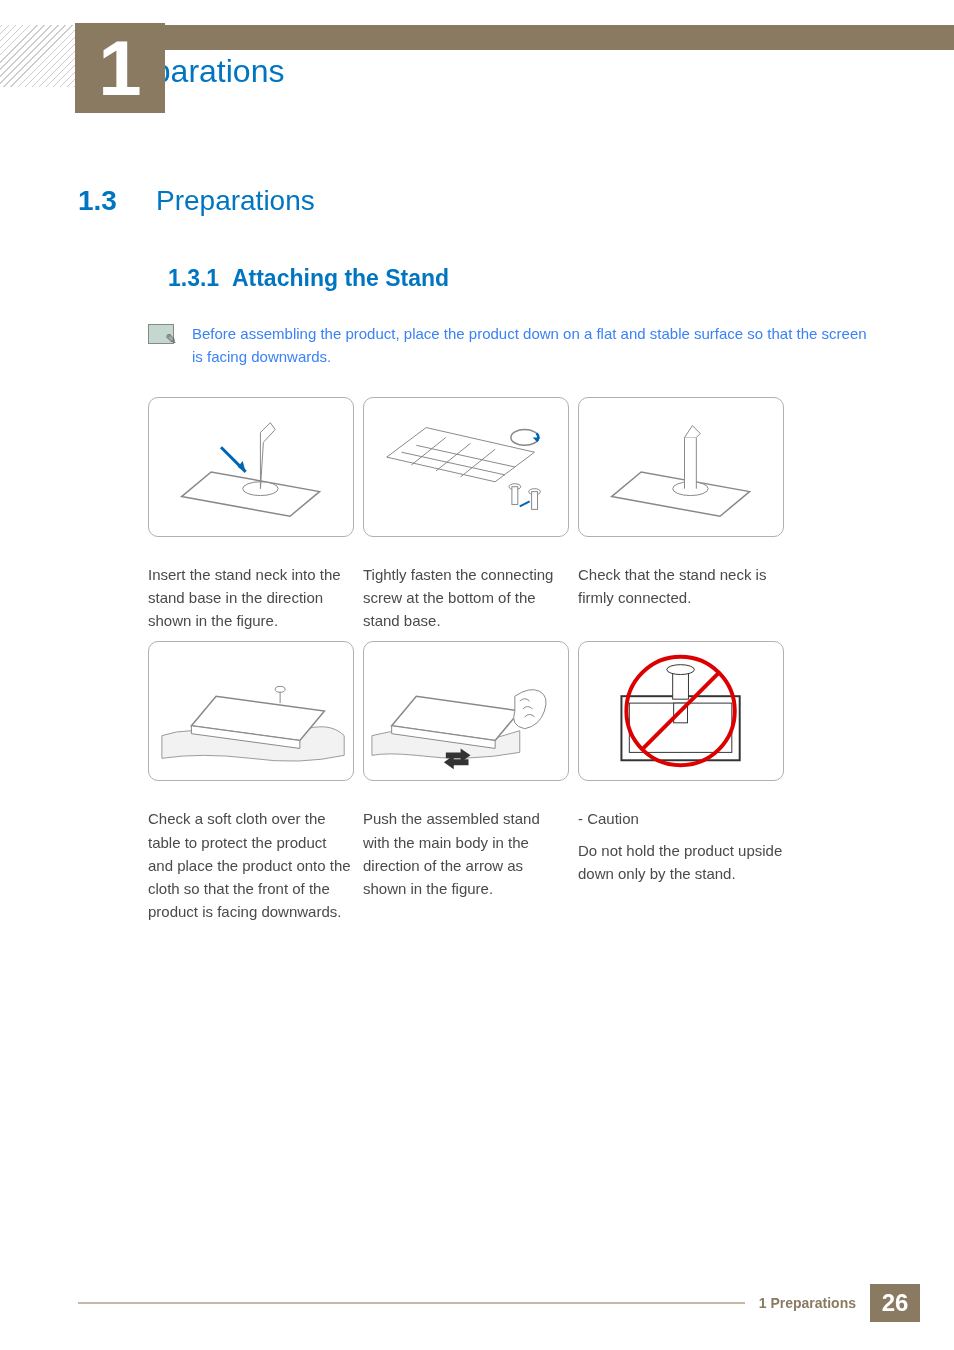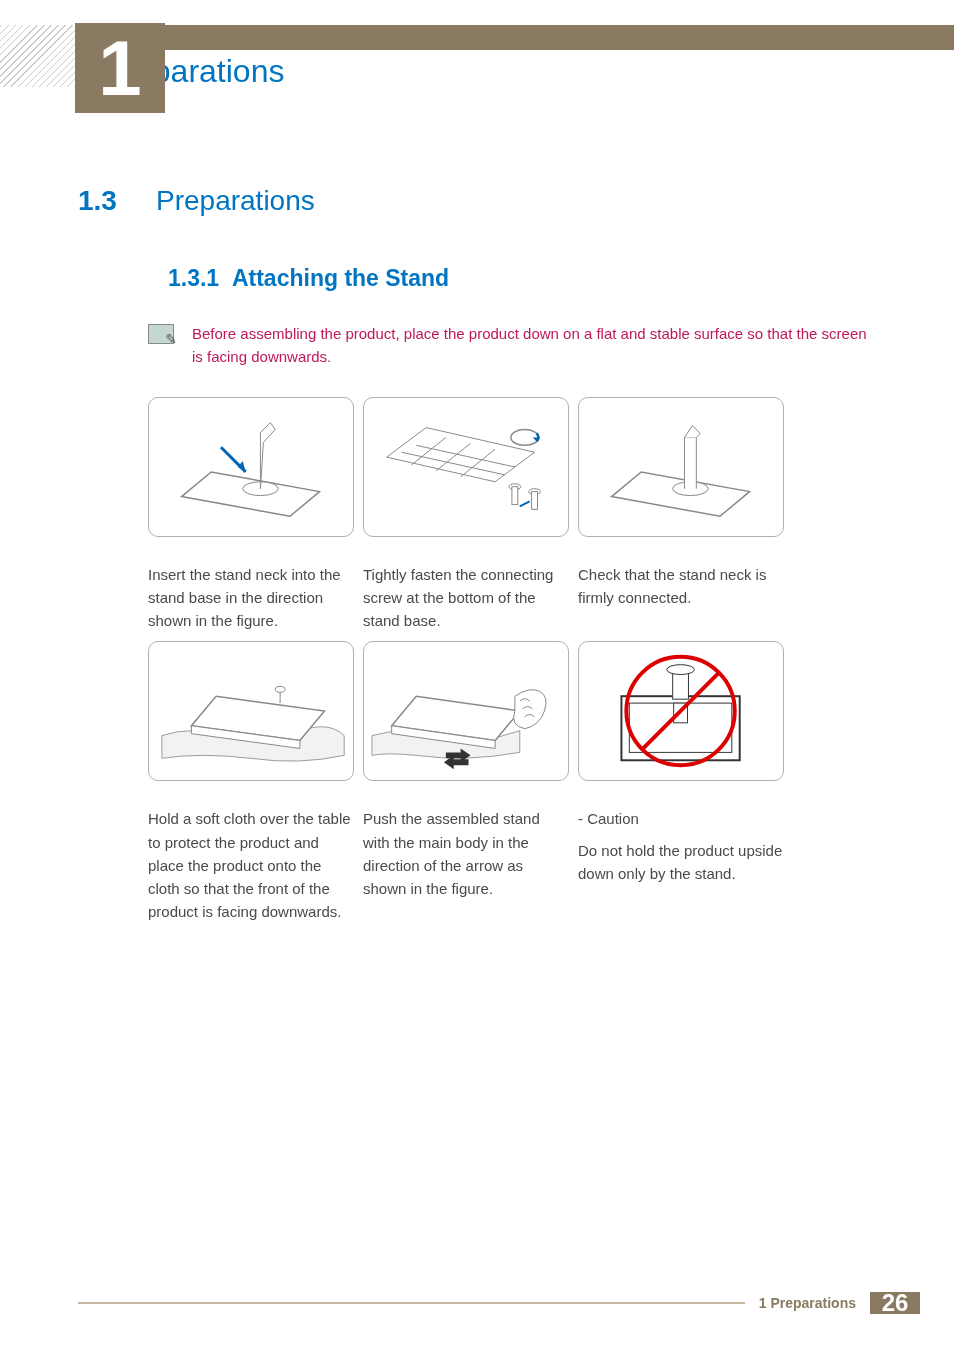--- a/index.html
+++ b/index.html
@@ -118,21 +118,21 @@
     content: "✎";
     position: absolute;
     right: -4px;
     bottom: -4px;
     font-size: 14px;
     color: #555;
   }
   .note-text {
     font-size: 15px;
     line-height: 1.55;
-    color: #be185d;
+    color: #3b82f6;
   }
   .grid {
     display: grid;
     grid-template-columns: repeat(3, 206px);
     column-gap: 12px;
     row-gap: 22px;
     margin-left: -20px;
     gap: 9px;
   }
   .cell { }
@@ -175,21 +175,21 @@
     font-size: 14px;
     font-weight: bold;
     padding: 0 14px;
   }
   .footer-page {
     background: #8a7a61;
     color: #fff;
     font-size: 24px;
     font-weight: bold;
     width: 50px;
-    height: 22px;
+    height: 38px;
     display: flex;
     align-items: center;
     justify-content: center;
     margin-right: 34px;
   }
   
   svg { max-width: 100%; max-height: 100%; }
   .no-circle {
     stroke: #d00;
     stroke-width: 4;
@@ -286,21 +286,21 @@
       <div class="cell">
         <div class="figure">
           <svg viewBox="0 0 200 140">
             <path d="M 10 95 Q 40 85 70 95 Q 110 105 150 90 Q 180 80 195 95 L 195 115 Q 150 125 100 118 Q 50 112 10 118 Z" fill="#f2f2f2" stroke="#999"></path>
             <polygon points="40,85 150,100 175,70 65,55" fill="#fff" stroke="#888" stroke-width="1.5"></polygon>
             <polygon points="40,85 150,100 150,108 40,93" fill="#fff" stroke="#888"></polygon>
             <line x1="130" y1="62" x2="130" y2="50" stroke="#888"></line>
             <ellipse cx="130" cy="48" rx="5" ry="3" fill="#fff" stroke="#888"></ellipse>
           </svg>
         </div>
-        <div class="caption">Hold a soft cloth over the table to protect the product and place the product onto the cloth so that the front of the product is facing downwards.</div>
+        <div class="caption">Check a soft cloth over the table to protect the product and place the product onto the cloth so that the front of the product is facing downwards.</div>
       </div>
 
       <div class="cell">
         <div class="figure">
           <svg viewBox="0 0 200 140">
             <path d="M 5 95 Q 40 85 75 95 Q 115 105 155 90 L 155 112 Q 100 122 50 115 Q 20 112 5 115 Z" fill="#f2f2f2" stroke="#999"></path>
             <polygon points="25,85 130,100 155,70 50,55" fill="#fff" stroke="#888" stroke-width="1.5"></polygon>
             <polygon points="25,85 130,100 130,108 25,93" fill="#fff" stroke="#888"></polygon>
             <path d="M 150 55 Q 165 45 175 50 Q 185 55 180 70 Q 175 85 160 88 Q 145 85 150 70 Z" fill="#fff" stroke="#888"></path>
             <path d="M 155 60 Q 160 55 165 60 M 158 68 Q 163 63 168 68 M 160 76 Q 165 71 170 76" stroke="#888" fill="none"></path>

